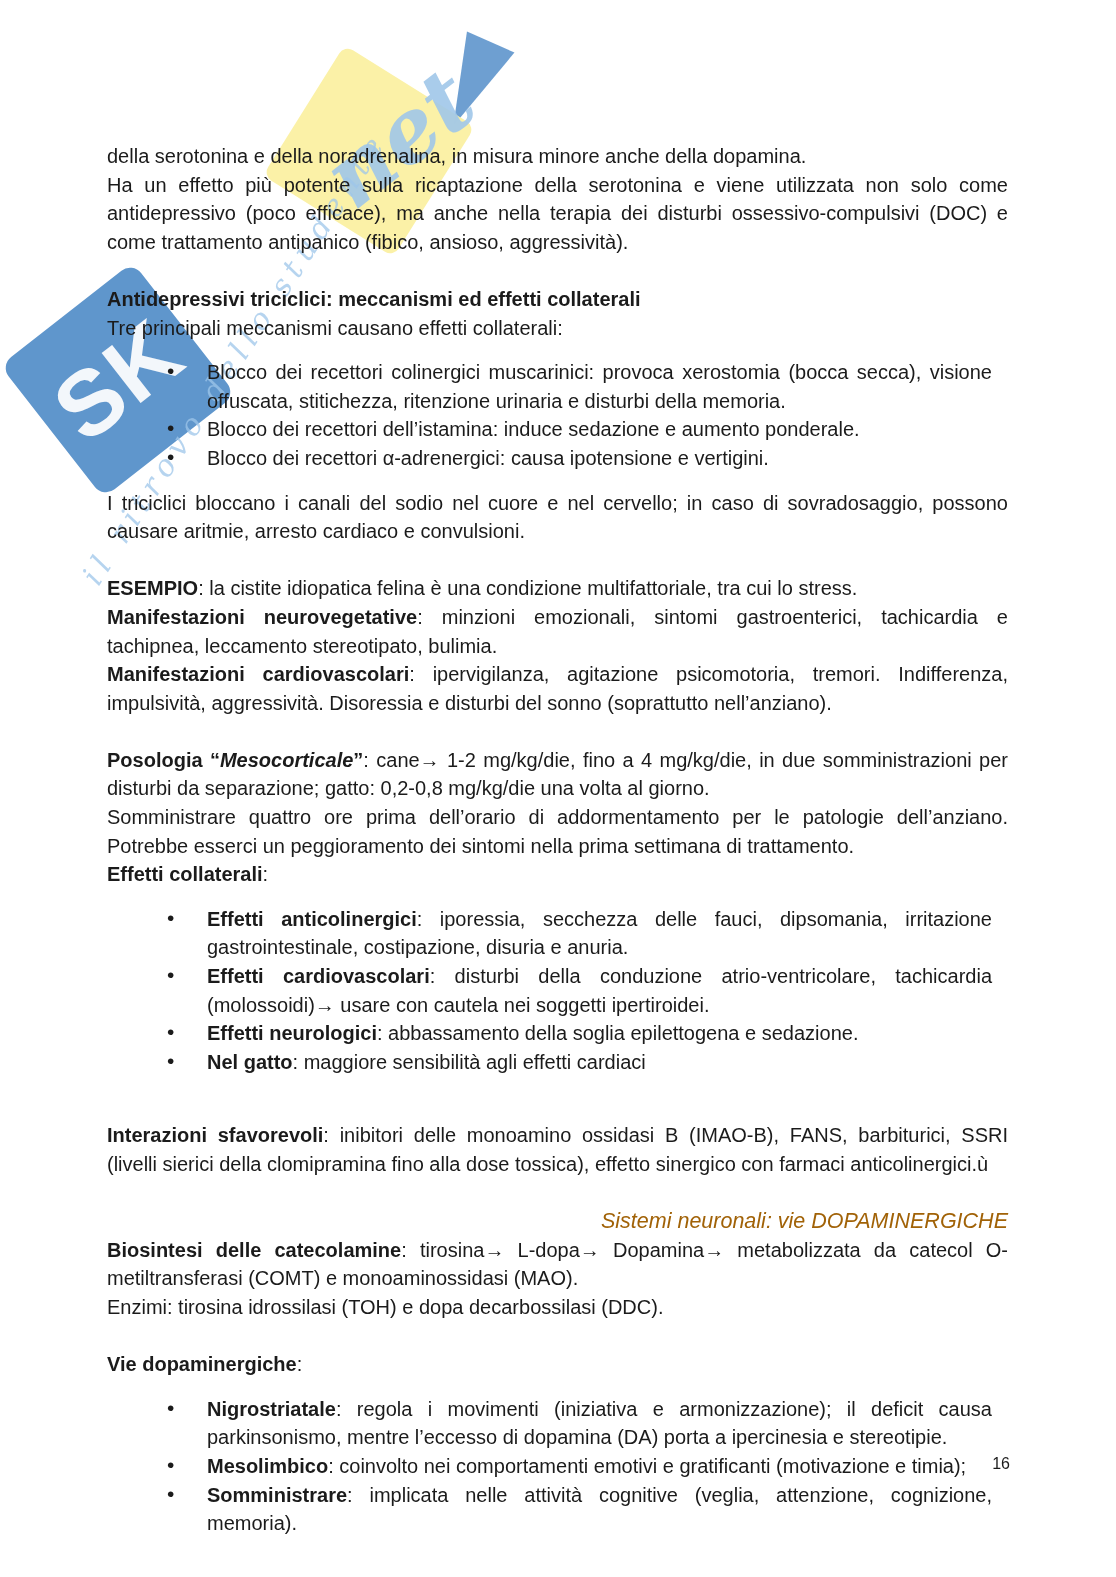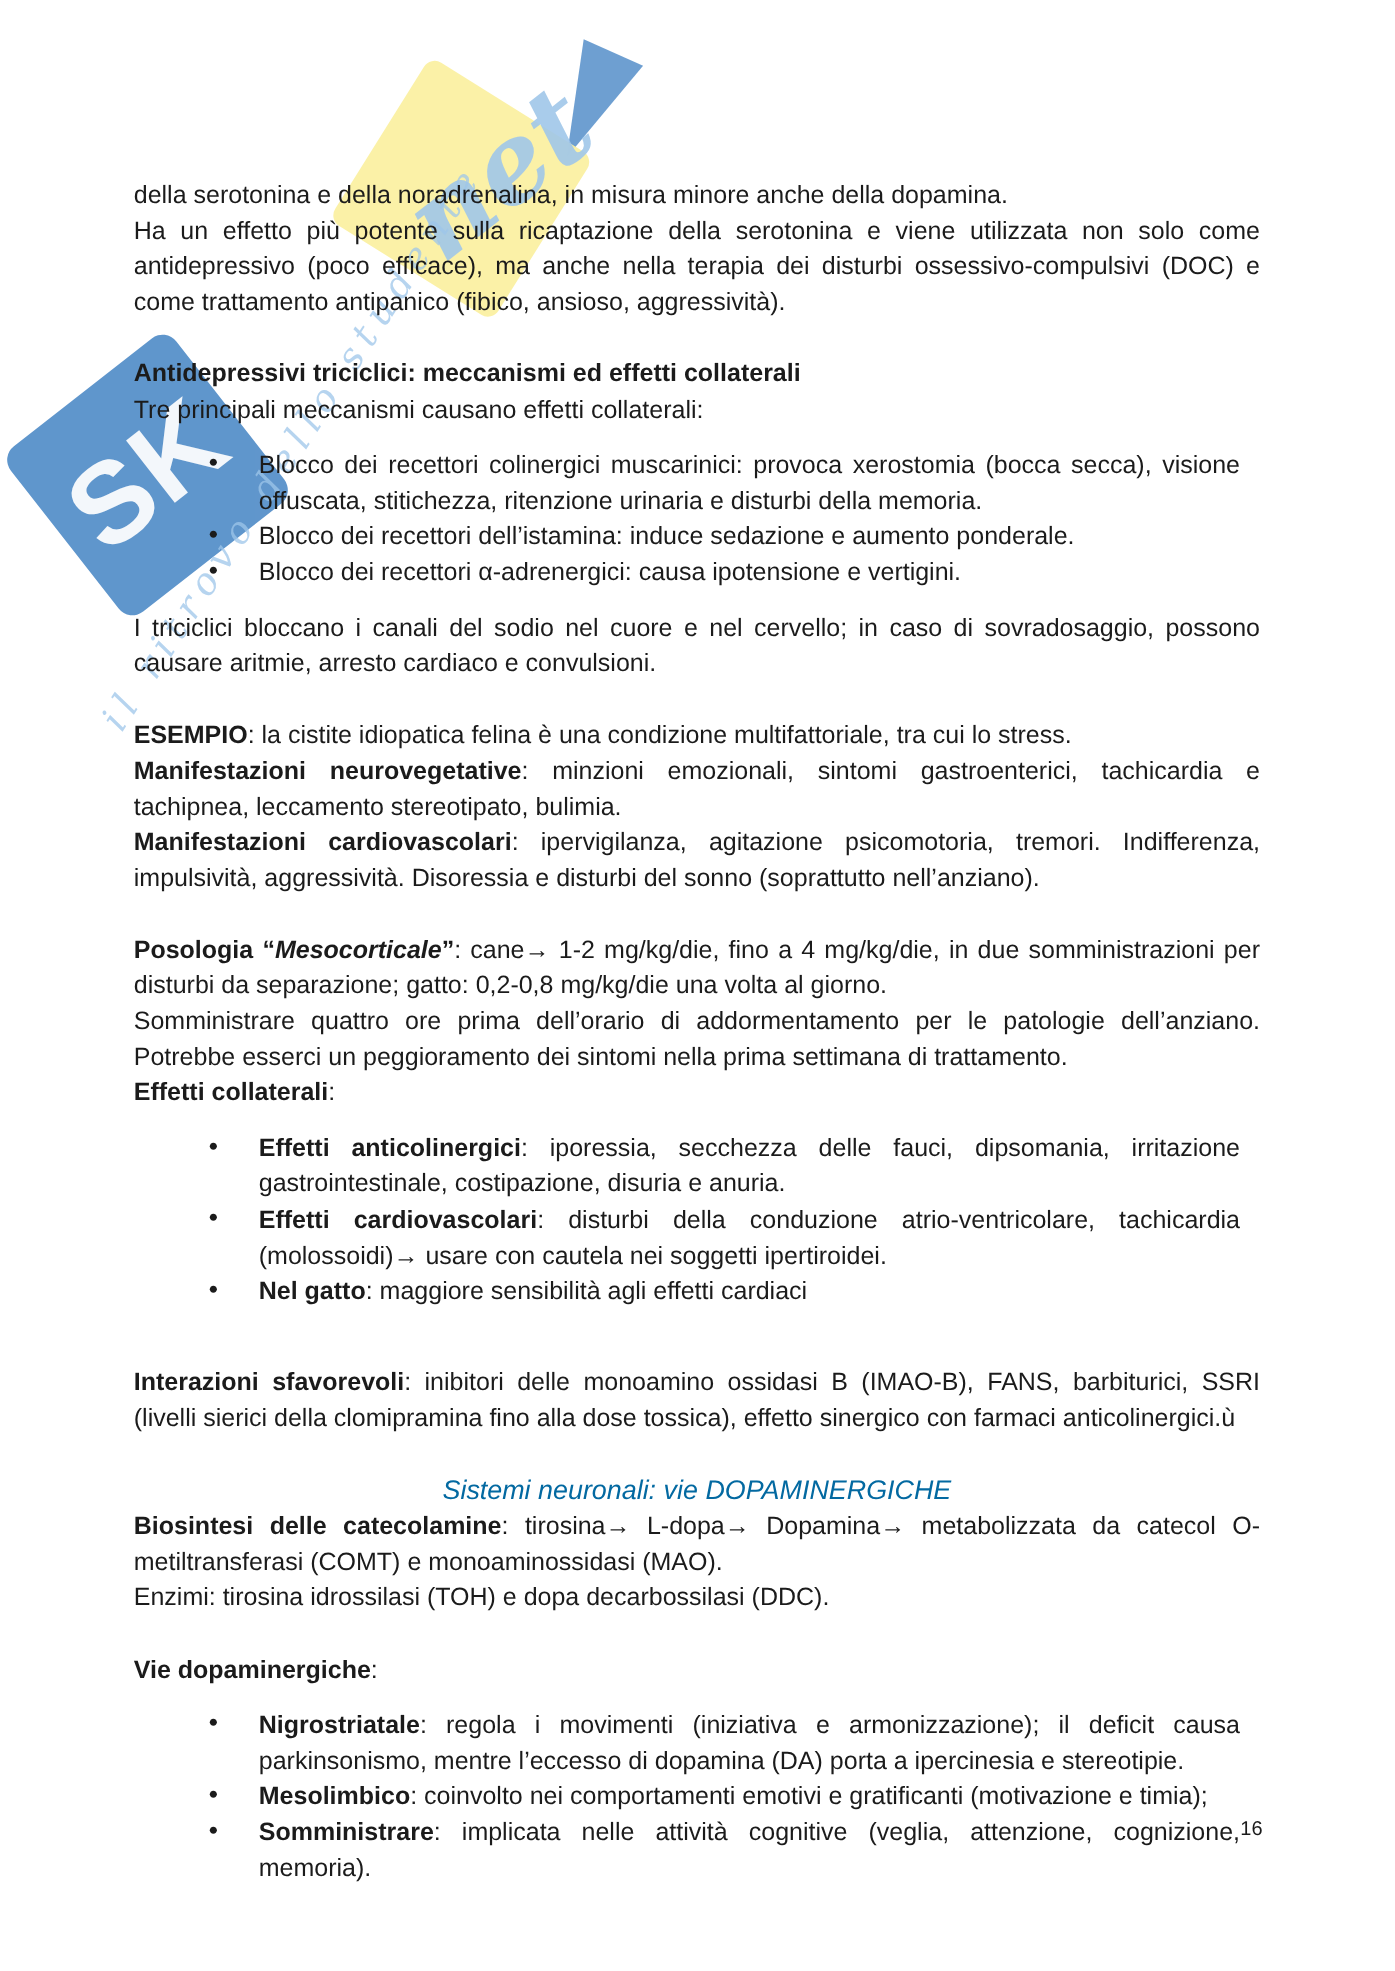--- a/index.html
+++ b/index.html
@@ -41,21 +41,21 @@
     position:absolute;left:104px;top:556px;
     font-family:"DejaVu Serif",serif;font-style:italic;
     font-size:30px;letter-spacing:7px;color:rgba(158,198,233,.75);
     transform:rotate(-57deg);transform-origin:left bottom;white-space:nowrap;
   }
   
   .content{position:absolute;left:107px;top:142px;width:901px;z-index:1;}
   .para{font-size:20px;line-height:28.6px;text-align:justify;margin:0;}
   .heading-blue{
     font-size:21.5px;line-height:29px;margin:0;
-    color:#0369a1;font-style:italic;text-align:center;
+    color:#a16207;font-style:italic;text-align:right;
   }
   .spacer{height:28.6px;}
   ul.bullets{margin:16px;padding:0;list-style:none;}
   ul.bullets li{
     position:relative;padding-left:84px;font-size:20px;line-height:28.6px;
     text-align:justify;
   }
   ul.bullets li::before{content:"\2022";position:absolute;left:44px;top:-1px;font-size:21px;}
   .b{font-weight:bold;}
   .i{font-style:italic;}
@@ -92,20 +92,21 @@
       <div class="para"><span class="b">ESEMPIO</span><span>: la cistite idiopatica felina è una condizione multifattoriale, tra cui lo stress.</span></div>
       <div class="para"><span class="b">Manifestazioni neurovegetative</span><span>: minzioni emozionali, sintomi gastroenterici, tachicardia e tachipnea, leccamento stereotipato, bulimia.</span></div>
       <div class="para"><span class="b">Manifestazioni cardiovascolari</span><span>: ipervigilanza, agitazione psicomotoria, tremori. Indifferenza, impulsività, aggressività. Disoressia e disturbi del sonno (soprattutto nell’anziano).</span></div>
       <div class="spacer"></div>
       <div class="para"><span class="b">Posologia “</span><span class="b i">Mesocorticale</span><span class="b">”</span><span>: cane→ 1-2 mg/kg/die, fino a 4 mg/kg/die, in due somministrazioni per disturbi da separazione; gatto: 0,2-0,8 mg/kg/die una volta al giorno.</span></div>
       <div class="para"><span>Somministrare quattro ore prima dell’orario di addormentamento per le patologie dell’anziano. Potrebbe esserci un peggioramento dei sintomi nella prima settimana di trattamento.</span></div>
       <div class="para"><span class="b">Effetti collaterali</span><span>:</span></div>
       <ul class="bullets">
         <li><span class="b">Effetti anticolinergici</span><span>: iporessia, secchezza delle fauci, dipsomania, irritazione gastrointestinale, costipazione, disuria e anuria.</span></li>
         <li><span class="b">Effetti cardiovascolari</span><span>: disturbi della conduzione atrio-ventricolare, tachicardia (molossoidi)→ usare con cautela nei soggetti ipertiroidei.</span></li>
+        <li><span class="b">Effetti neurologici</span><span>: abbassamento della soglia epilettogena e sedazione.</span></li>
         <li><span class="b">Nel gatto</span><span>: maggiore sensibilità agli effetti cardiaci</span></li>
       </ul>
       <div class="spacer"></div>
       <div class="para"><span class="b">Interazioni sfavorevoli</span><span>: inibitori delle monoamino ossidasi B (IMAO-B), FANS, barbiturici, SSRI (livelli sierici della clomipramina fino alla dose tossica), effetto sinergico con farmaci anticolinergici.ù</span></div>
       <div class="spacer"></div>
       <div class="heading-blue"><span>Sistemi neuronali: vie DOPAMINERGICHE</span></div>
       <div class="para"><span class="b">Biosintesi delle catecolamine</span><span>: tirosina→ L-dopa→ Dopamina→ metabolizzata da catecol O-metiltransferasi (COMT) e monoaminossidasi (MAO).</span></div>
       <div class="para"><span>Enzimi: tirosina idrossilasi (TOH) e dopa decarbossilasi (DDC).</span></div>
       <div class="spacer"></div>
       <div class="para"><span class="b">Vie dopaminergiche</span><span>:</span></div>

